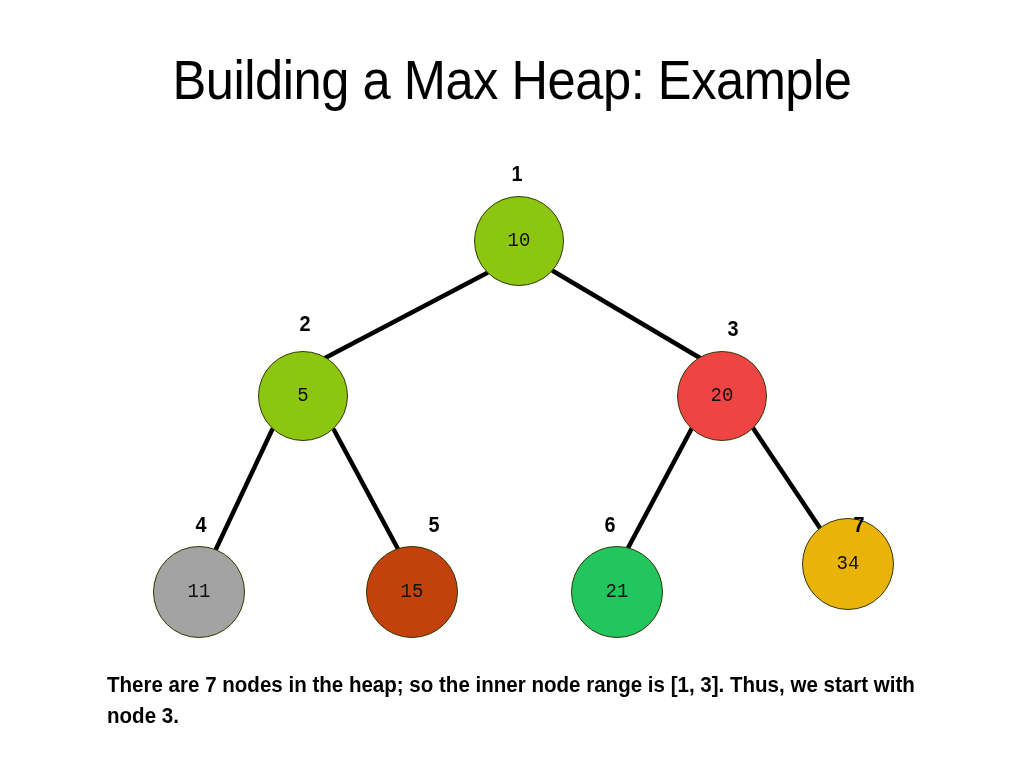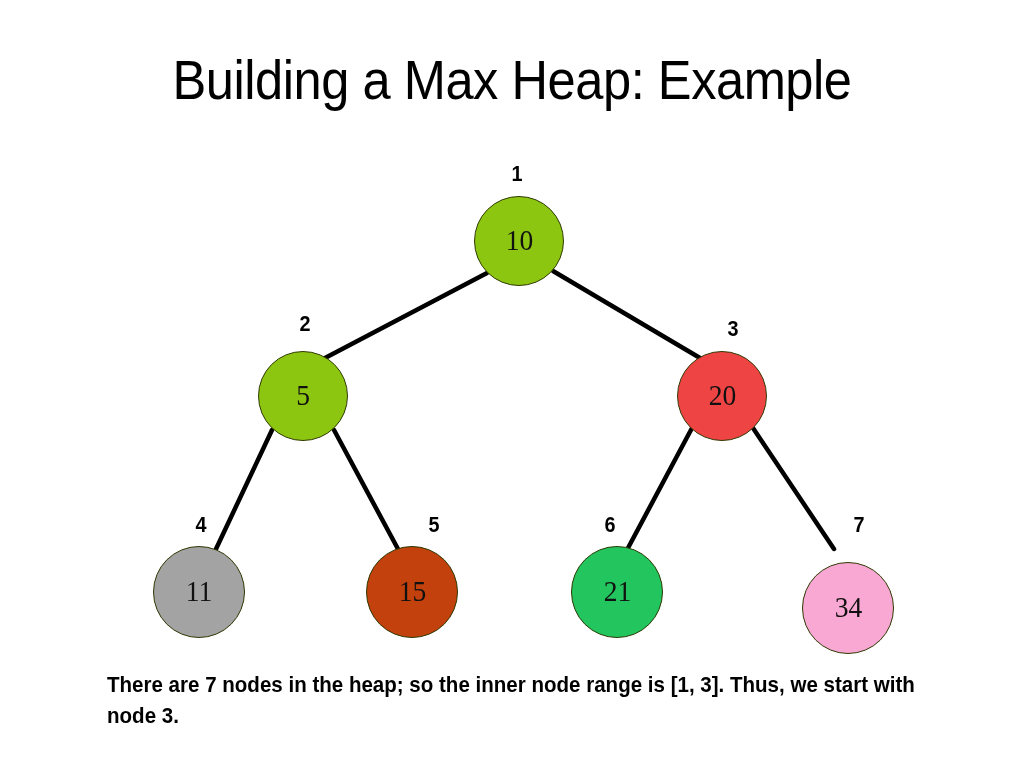--- a/index.html
+++ b/index.html
@@ -55,22 +55,22 @@
   }
   .heap-node {
     position: absolute;
     border-radius: 50%;
     background: #8dc610;
     border: 1.5px solid #2f3a04;
     box-sizing: border-box;
     display: flex;
     align-items: center;
     justify-content: center;
-    font-family: Liberation Serif, serif;
-    font-size: 29px;
+    font-family: Liberation Mono, monospace;
+    font-size: 20px;
     font-weight: 400;
     color: #111111;
     line-height: 1;
     z-index: 2;
   }
   .heap-node .node-value {
     transform: scaleX(0.95);
     display: inline-block;
     margin-top: -1px;
   }
@@ -137,21 +137,21 @@
         </div>
         <div class="node-index" style="left: 195px; top: 514px;">4</div>
         <div class="heap-node" style="left: 366px; top: 546px; width: 92px; height: 92px; background: #c2410c; border-color: rgb(47, 58, 4);">
           <span class="node-value">15</span>
         </div>
         <div class="node-index" style="left: 428px; top: 514px;">5</div>
         <div class="heap-node" style="left: 571px; top: 546px; width: 92px; height: 92px; background: #22c55e; border-color: rgb(47, 58, 4);">
           <span class="node-value">21</span>
         </div>
         <div class="node-index" style="left: 604px; top: 514px;">6</div>
-        <div class="heap-node" style="left: 802px; top: 562px; width: 92px; height: 92px; background: #f9a8d4; border-color: rgb(47, 58, 4);">
+        <div class="heap-node" style="left: 802px; top: 518px; width: 92px; height: 92px; background: #eab308; border-color: rgb(47, 58, 4);">
           <span class="node-value">34</span>
         </div>
         <div class="node-index" style="left: 853px; top: 514px;">7</div>
       </div>
 
   </div>
 
   <div id="caption">There are 7 nodes in the heap; so the inner node range is [1, 3]. Thus, we start with node 3.</div>
 
 </div>

